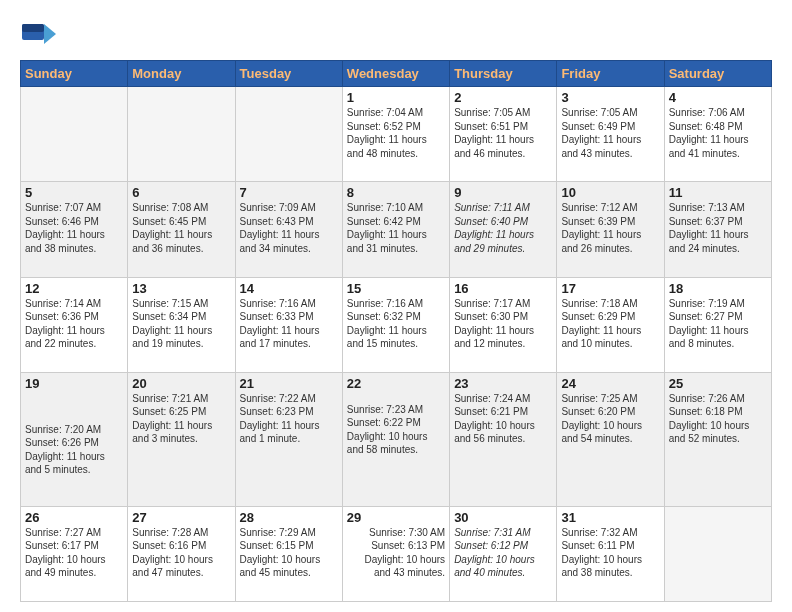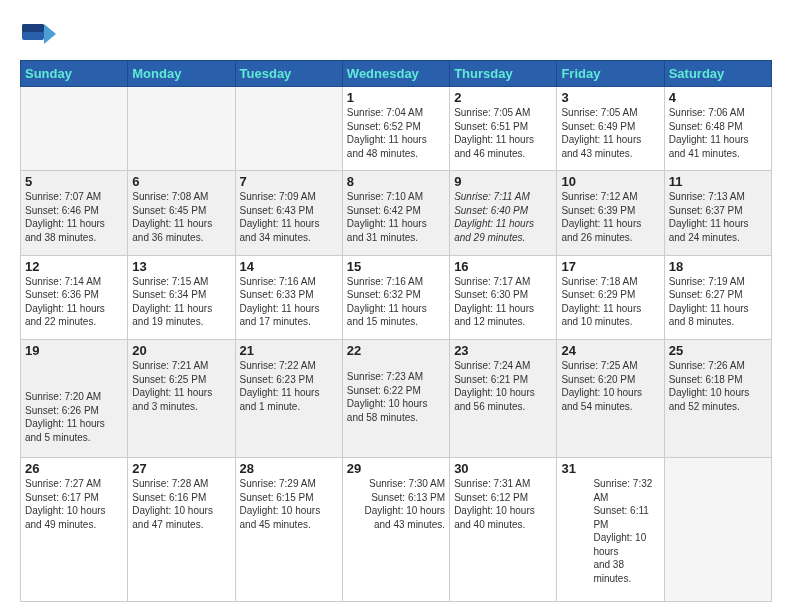--- a/index.html
+++ b/index.html
@@ -38,21 +38,21 @@
     }
     .calendar {
       flex: 1;
       border: 1px solid #ccc;
       border-collapse: collapse;
       width: 100%;
       table-layout: fixed;
     }
     .calendar th {
       background-color: #2a5fac;
-      color: #5eead4;
+      color: #fdba74;
       font-size: 13px;
       font-weight: bold;
       padding: 5px 4px;
       text-align: left;
       border: 1px solid #1e4a8a;
     }
     .calendar td {
       border: 1px solid #ccc;
       vertical-align: top;
       padding: 3px 4px;
@@ -334,28 +334,28 @@
           </td>
           <td>
             <span class="day-number">29</span>
             <div class="day-info" style="white-space: pre-line; text-align: right;">Sunrise: 7:30 AM
 Sunset: 6:13 PM
 Daylight: 10 hours
 and 43 minutes.</div>
           </td>
           <td>
             <span class="day-number">30</span>
-            <div class="day-info" style="white-space: pre-line;">Sunrise: 7:31 AM
+            <div class="day-info" style="white-space: pre-line; font-style: italic;">Sunrise: 7:31 AM
 Sunset: 6:12 PM
 Daylight: 10 hours
 and 40 minutes.</div>
           </td>
           <td>
             <span class="day-number">31</span>
-            <div class="day-info" style="white-space: pre-line; margin-left: 32px;">Sunrise: 7:32 AM
+            <div class="day-info" style="white-space: pre-line;">Sunrise: 7:32 AM
 Sunset: 6:11 PM
 Daylight: 10 hours
 and 38 minutes.</div>
           </td>
           <td class="empty"></td>
         </tr>
       </tbody>
   </table>
 </div>
 

